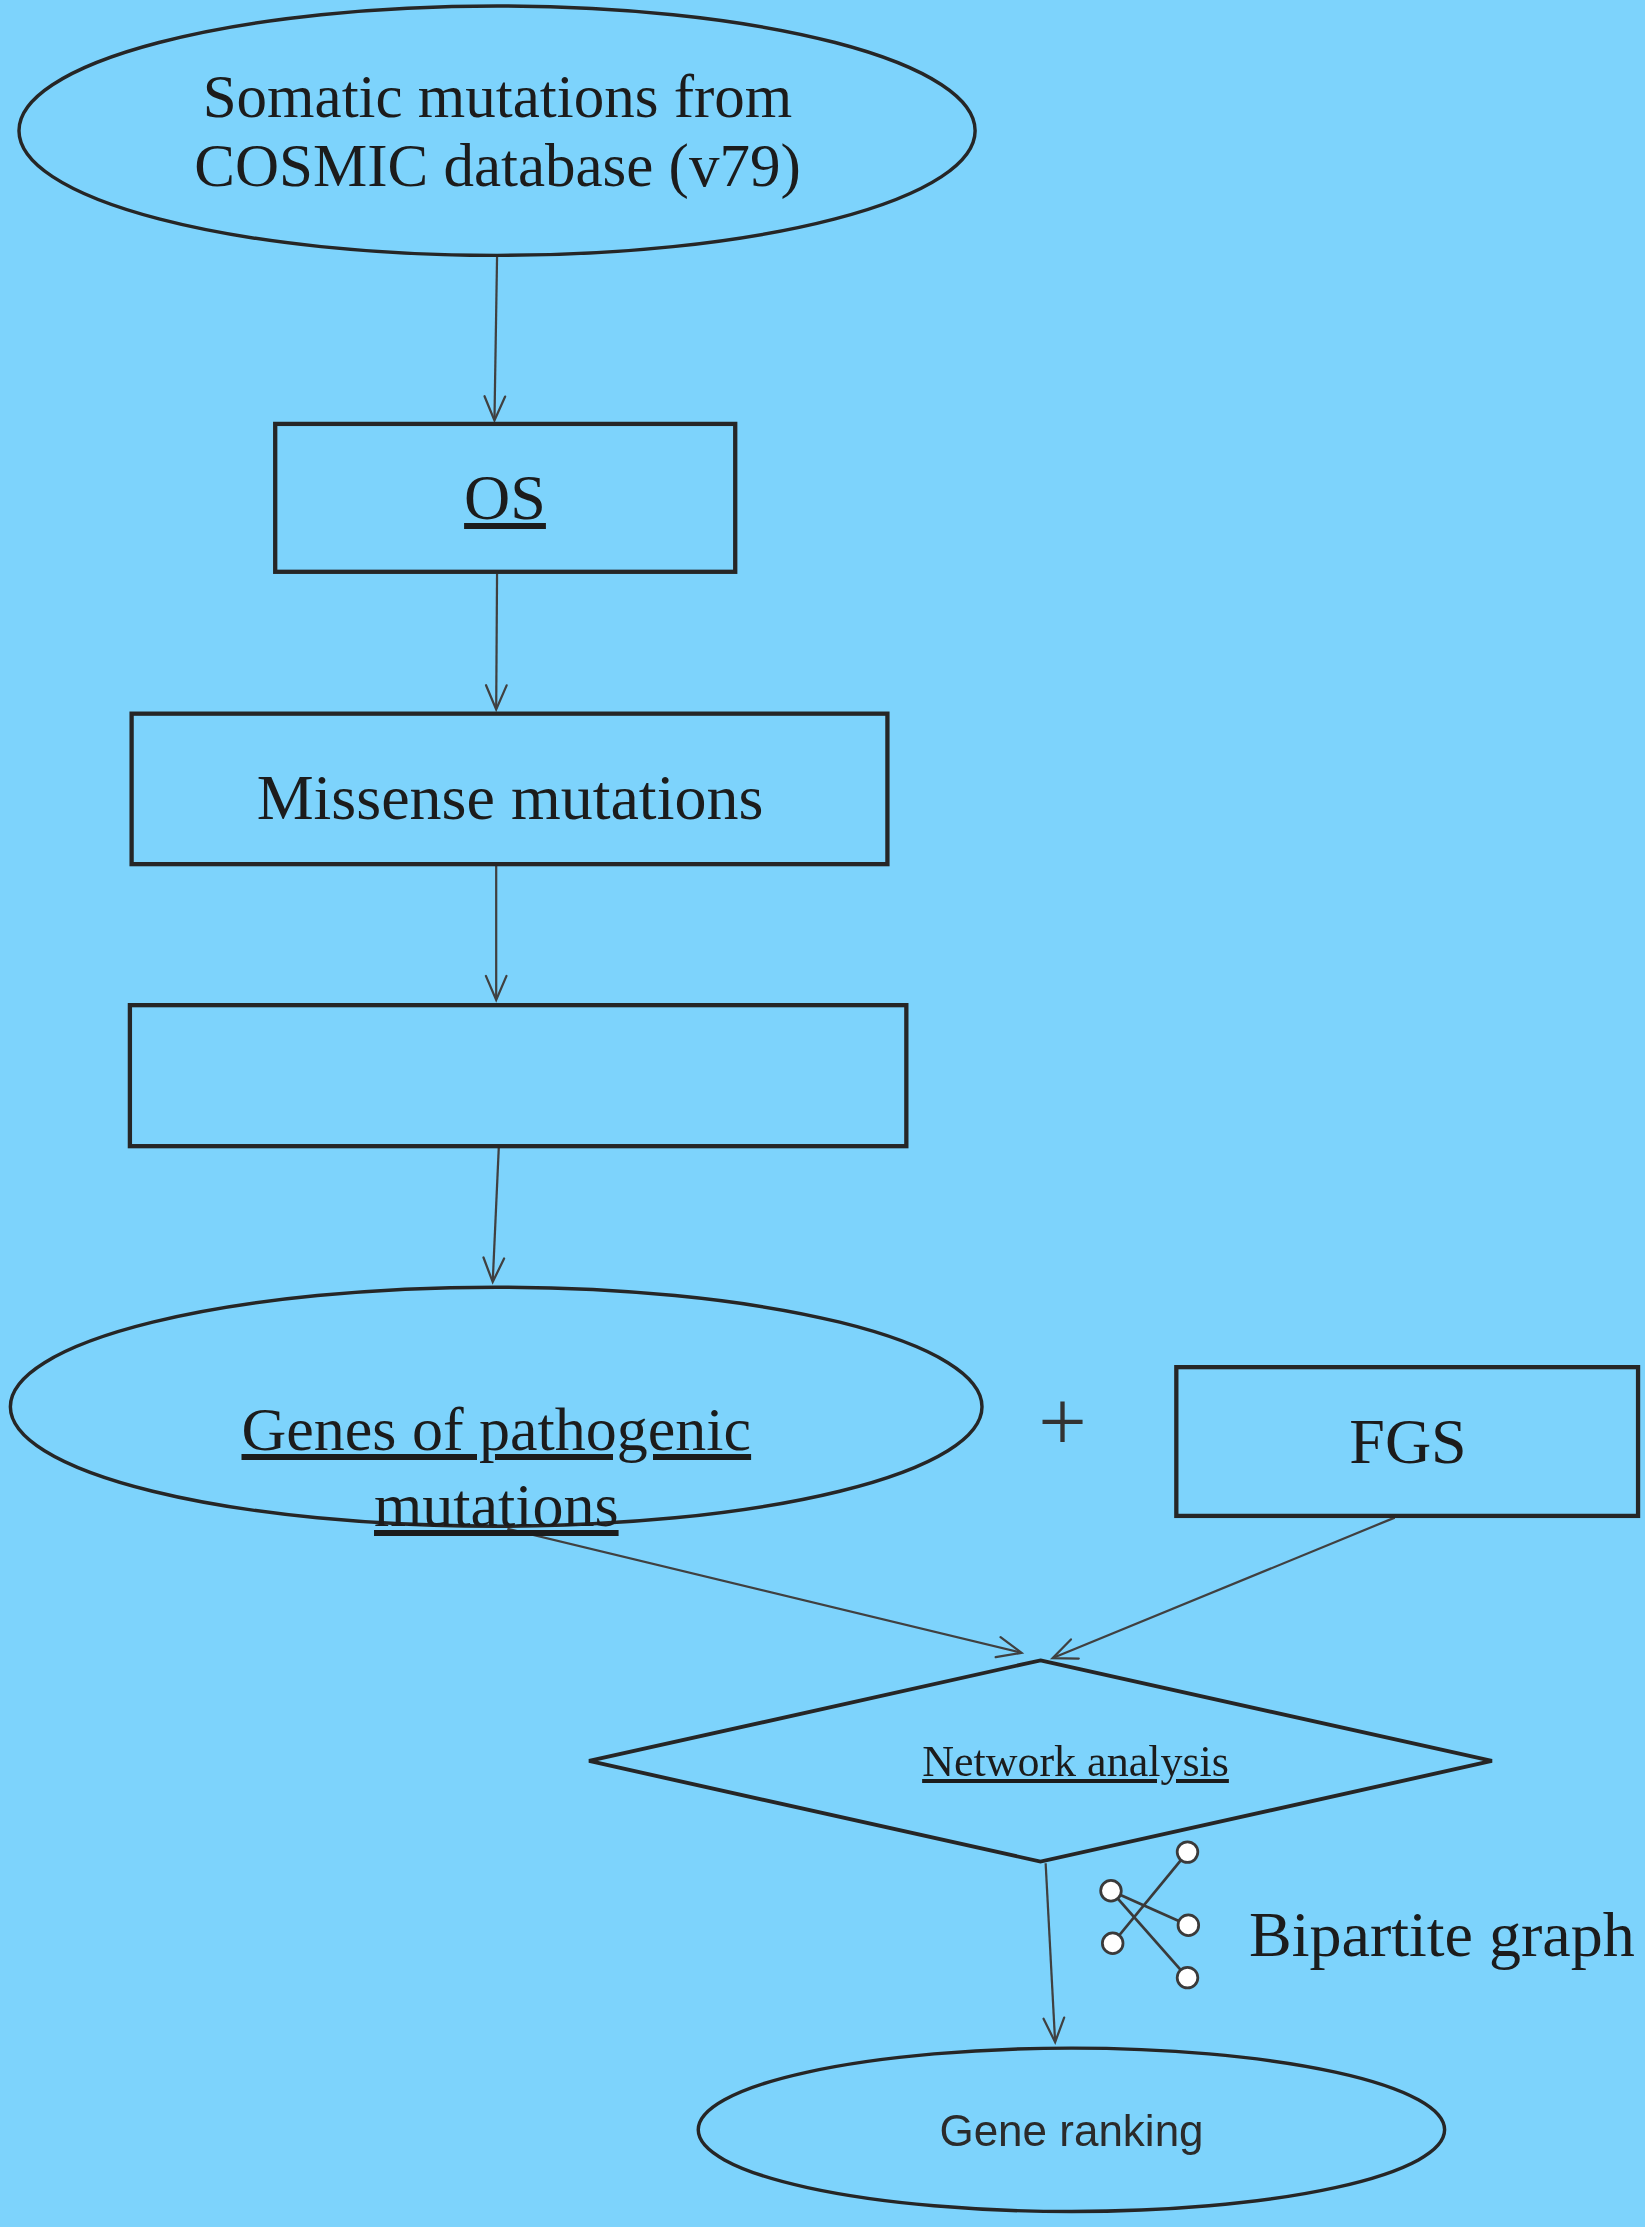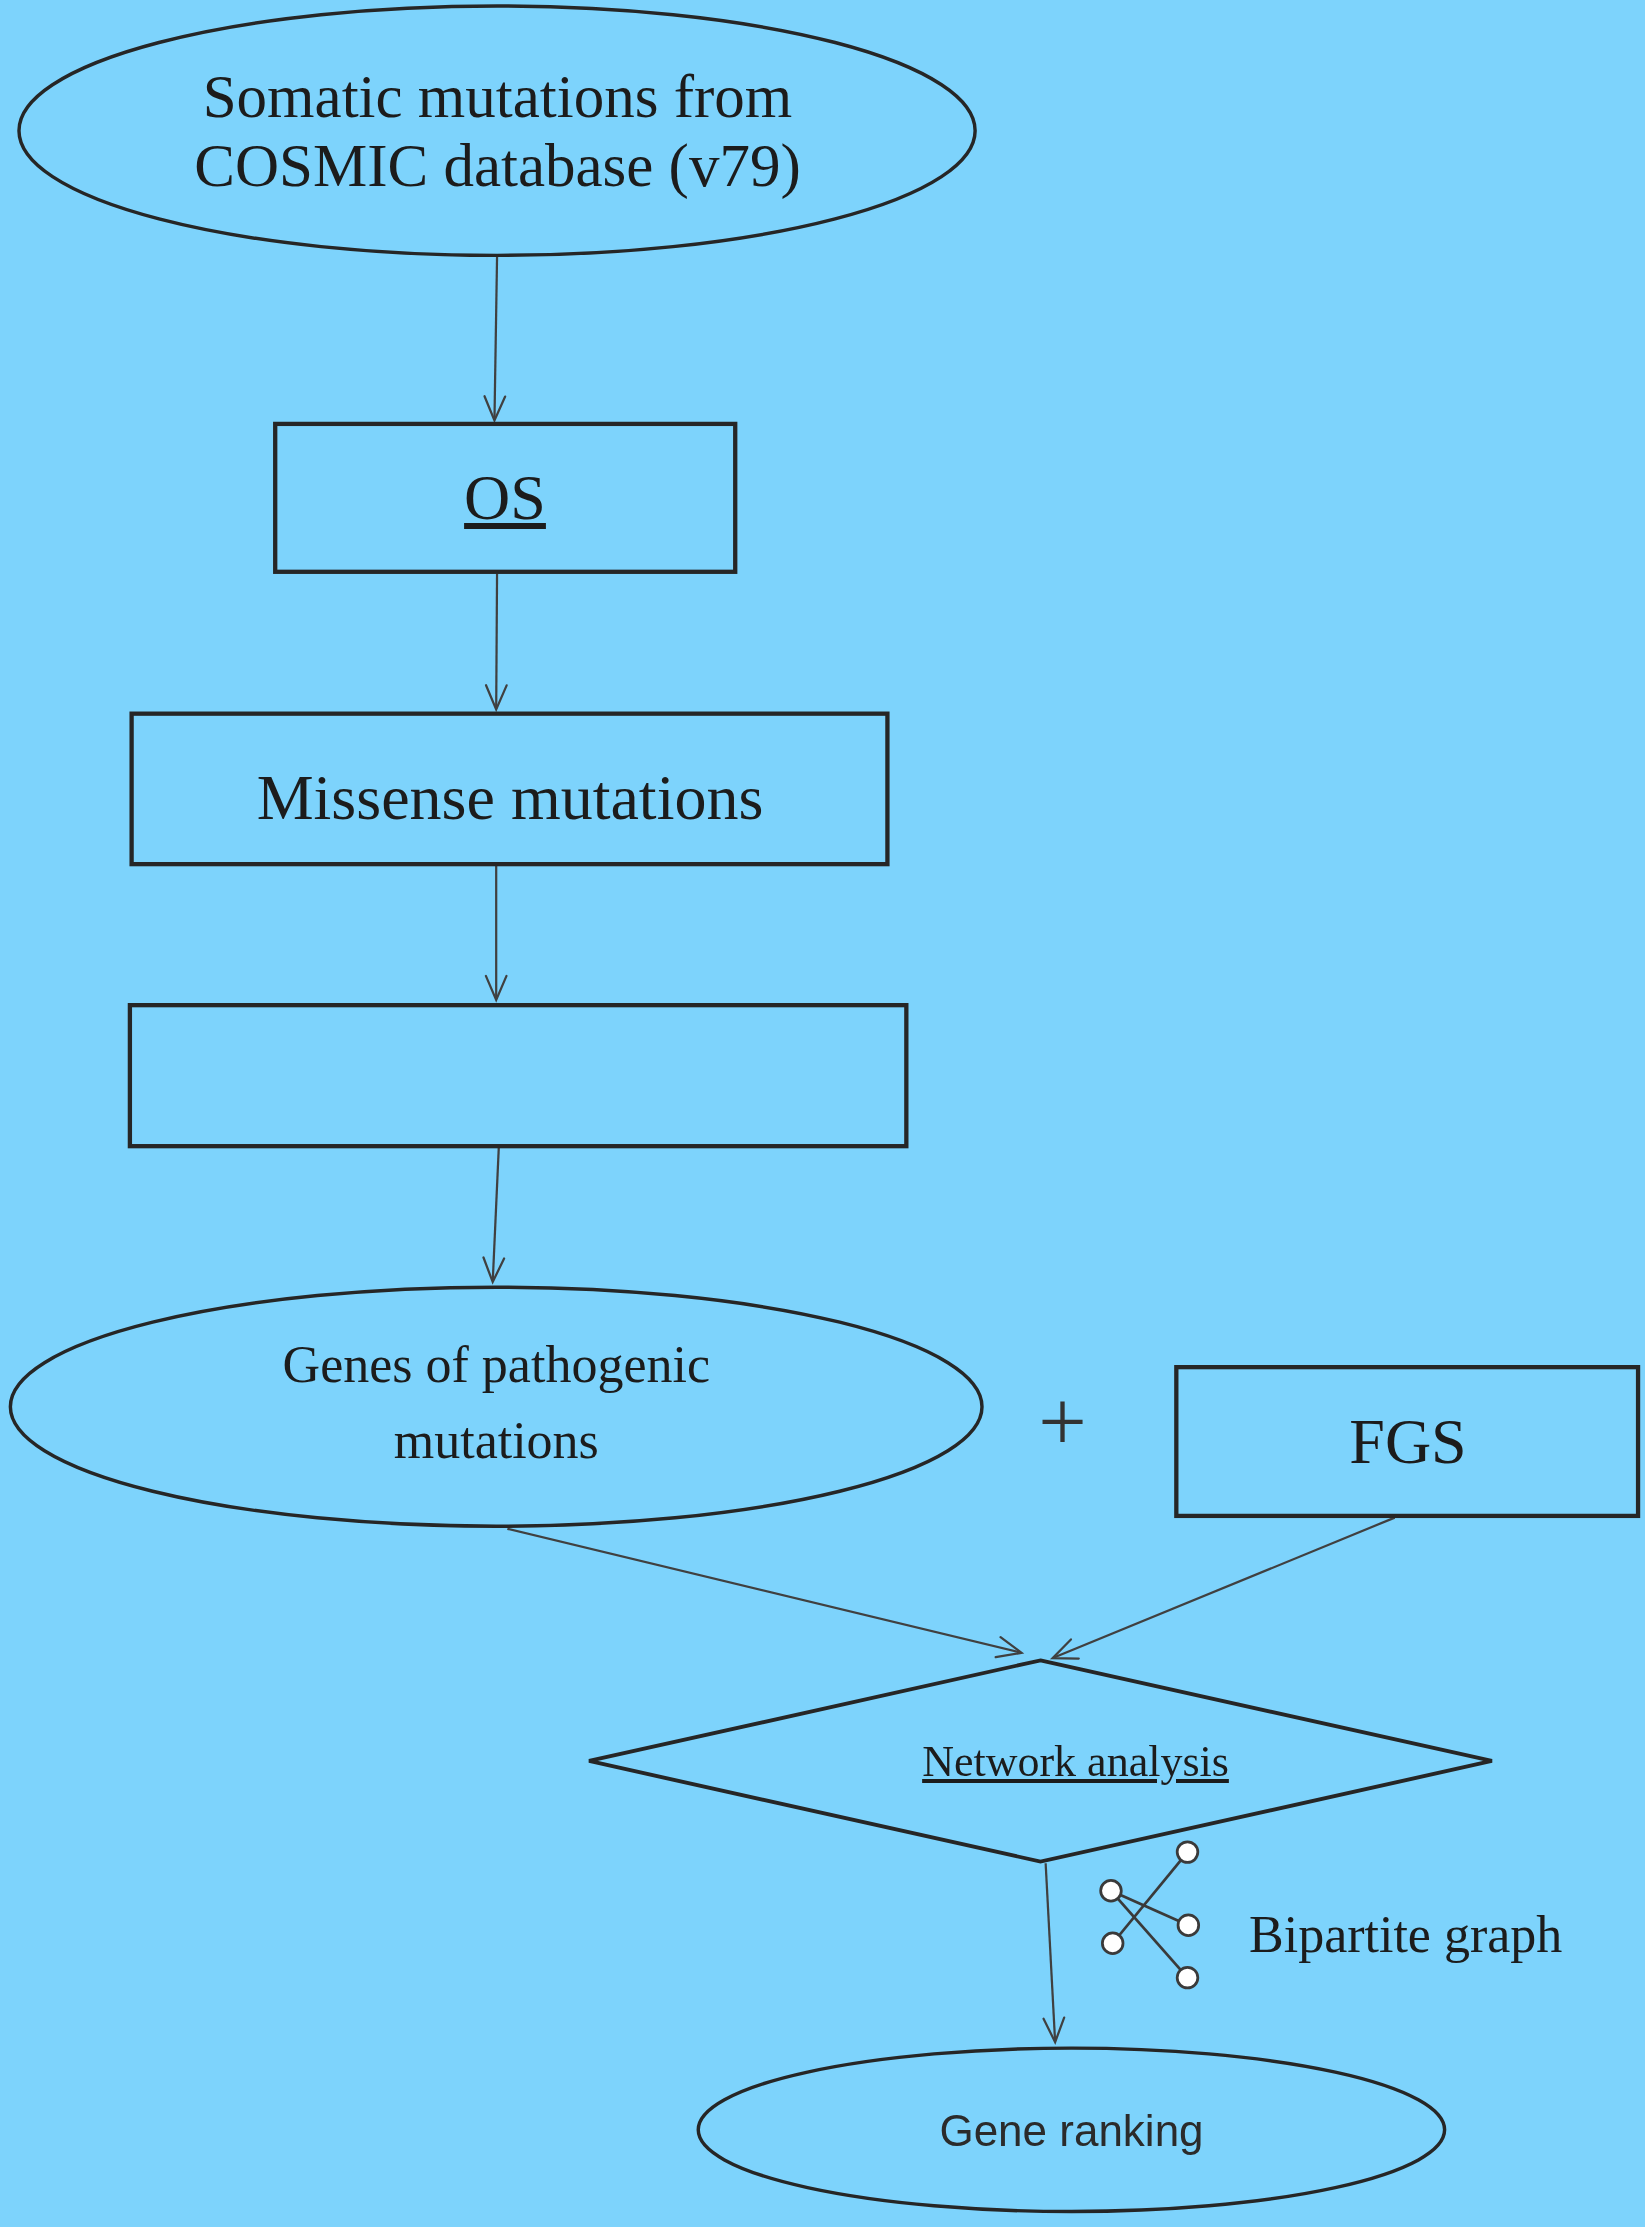--- a/index.html
+++ b/index.html
@@ -22,25 +22,25 @@
     white-space: pre-line;
     font-family: "Liberation Serif", serif;
     color: #1c1c1c;
     line-height: 1.12;
   }
   .label-serif-74 { font-size: 64px; }
   .label-cosmic   { left: 20px;  top: 8.6px;   width: 955px; height: 245px; font-size: 61px; line-height: 69px; }
   .label-os       { left: 275px; top: 424px;  width: 460px;  height: 148px; text-decoration: underline; }
   .label-missense { left: 132px; top: 722px;  width: 756px;  height: 151px; }
   .label-fathmm   { left: 130px; top: 1005px; width: 777px;  height: 141px; }
-  .label-genes    { left: 10.3px;  top: 1283px; width: 972px; height: 239px; font-size: 52px; line-height: 76px; }
+  .label-genes    { left: 10.3px;  top: 1347px; width: 972px; height: 239px; font-size: 62px; line-height: 76px; text-decoration: underline; }
   .label-plus     { left: 1015px; top: 1374px; width: 95px; height: 89px; font-size: 86px; color: #333; padding-top: 6.9px; box-sizing: border-box; }
   .label-fgs      { left: 1177px; top: 1367px; width: 462px; height: 149px; }
   .label-network  { left: 624px; top: 1661px; width: 903px; height: 201px; font-size: 44px; text-decoration: underline; }
-  .label-bipartite{ left: 1249px; top: 1892px; width: 361px; height: 86px; font-size: 52px; white-space: nowrap; justify-content: flex-start; }
+  .label-bipartite{ left: 1249px; top: 1892px; width: 361px; height: 86px; font-size: 64px; white-space: nowrap; justify-content: flex-start; }
   .label-ranking  { left: 698px; top: 2049px; width: 747px;  height: 163px;
                     font-family: "Liberation Sans", sans-serif; font-size: 44px; color: #2b2b2b; }
   .shape { fill: none; stroke: #262626; }
 </style>
 </head>
 <body>
 
 <div id="figure">
 
   <svg id="diagram-svg" width="1645" height="2227" viewBox="0 0 1913 2590" xmlns="http://www.w3.org/2000/svg">

